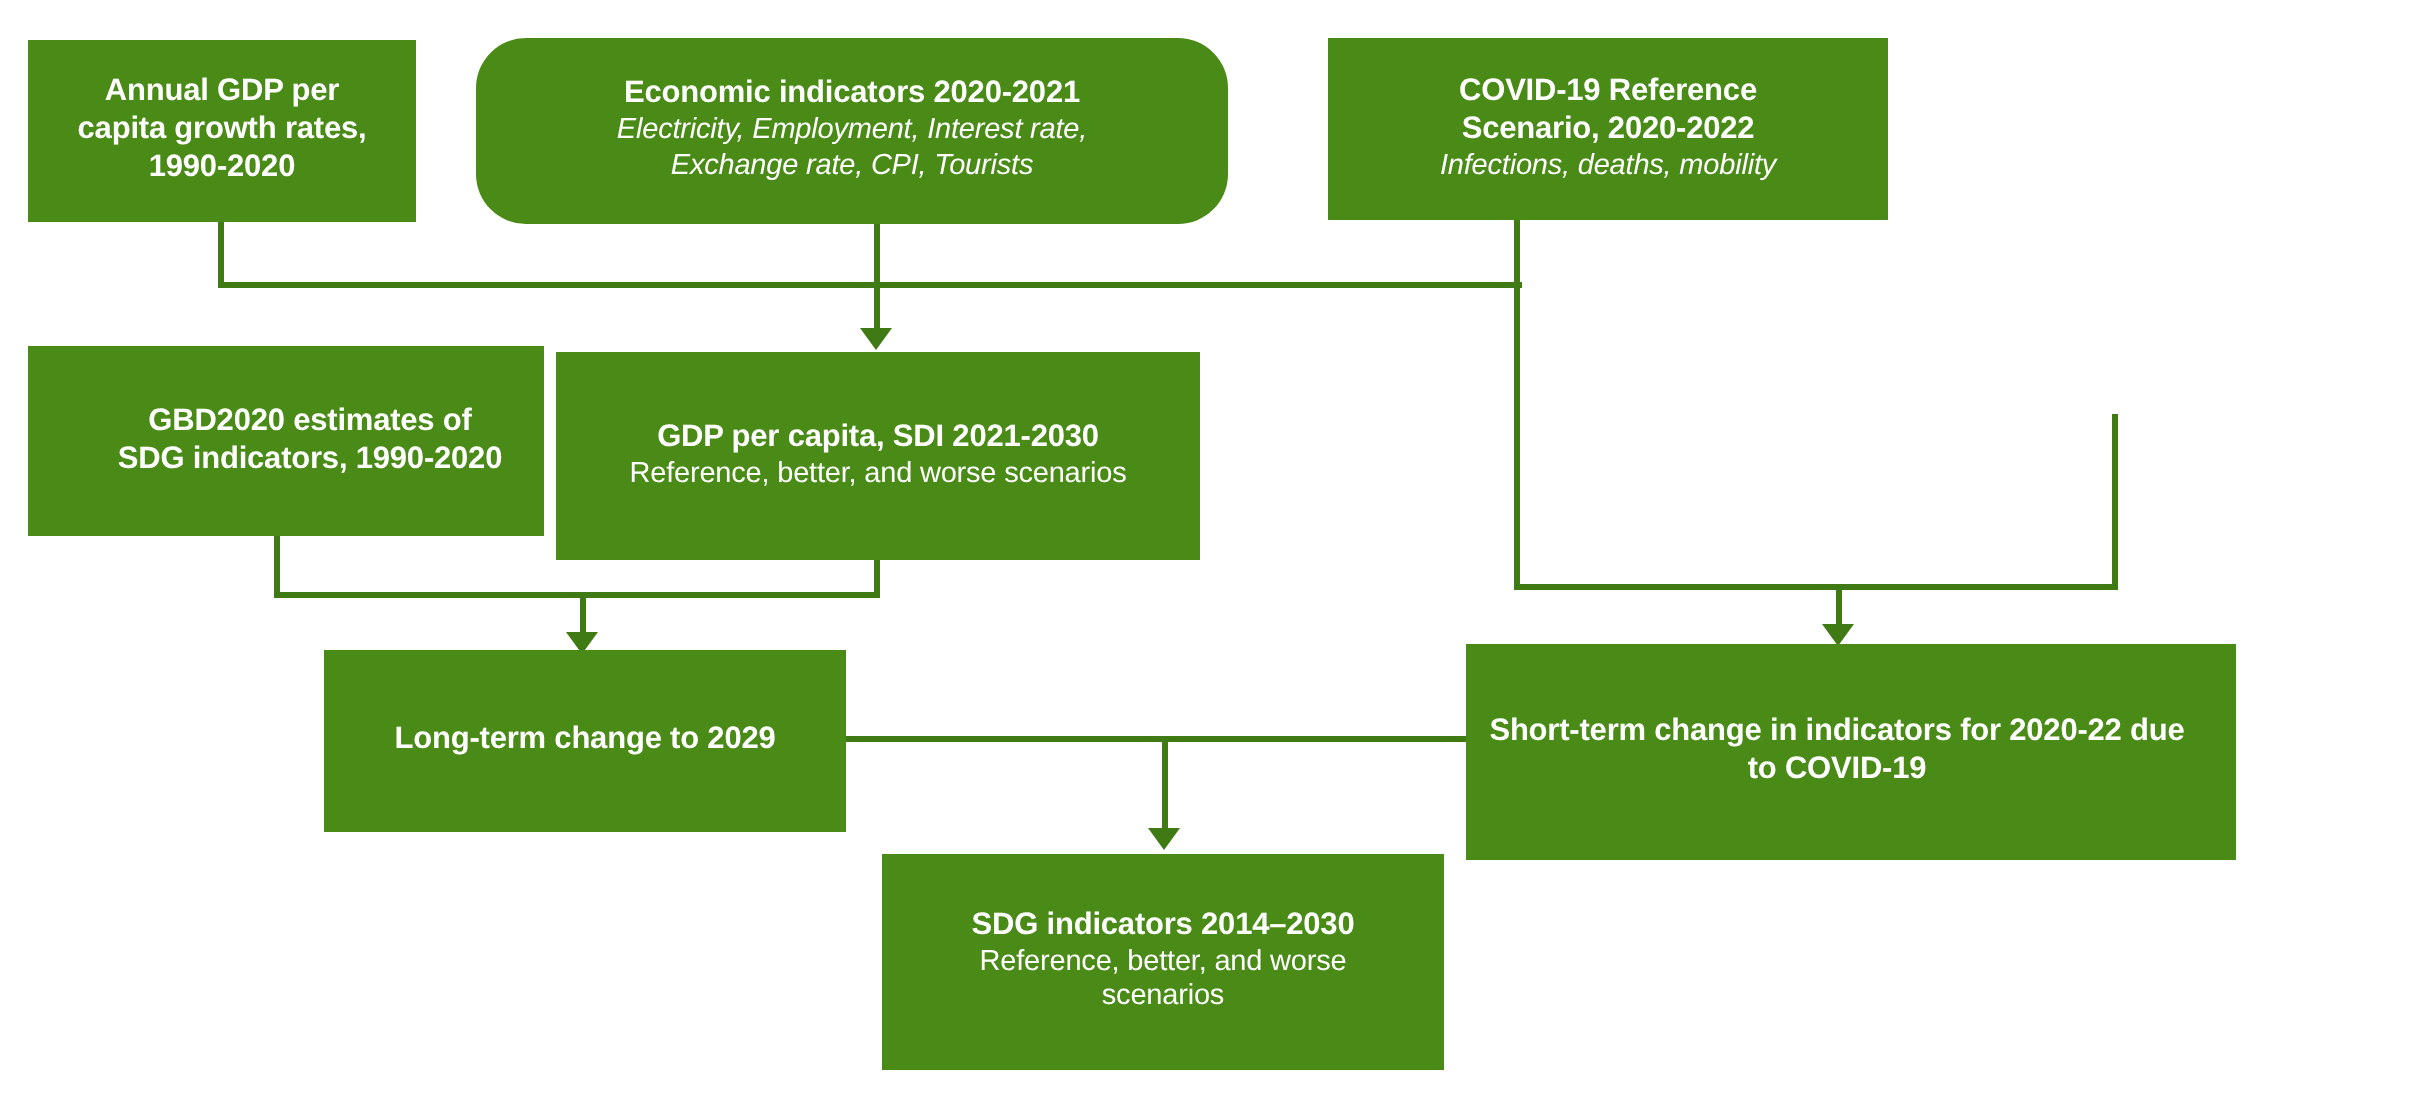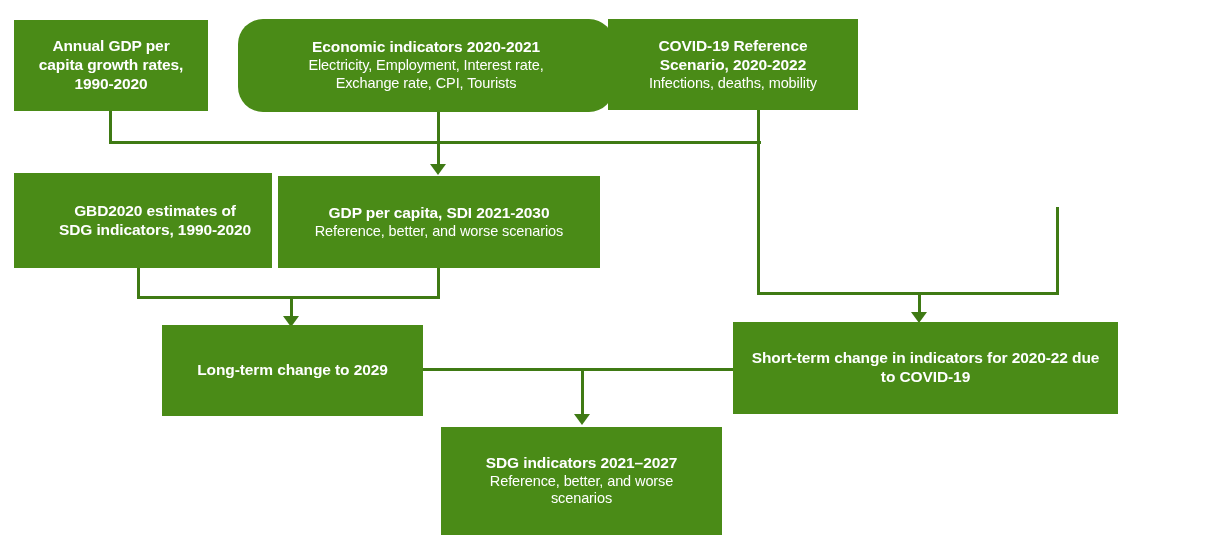--- a/index.html
+++ b/index.html
@@ -18,39 +18,39 @@
     background: #ffffff;
     overflow: hidden;
   }
   .node {
     position: absolute;
     box-sizing: border-box;
     background: #4A8B17;
     color: #ffffff;
     display: flex;
     flex-direction: column;
-    align-items: center;
     justify-content: center;
     text-align: center;
     padding: 4px 8px;
     line-height: 1.22;
   }
   .node .title {
     font-weight: bold;
     font-size: 15.5px;
     letter-spacing: -0.1px;
     white-space: pre-line;
   }
   .node .sub {
     font-size: 14.5px;
     font-weight: normal;
     letter-spacing: -0.1px;
     white-space: pre-line;
   }
   .node .sub.italic {
+    font-style: italic;
   }
 
   
   .hline, .vline {
     position: absolute;
     background: #3F7A14;
   }
   .hline { height: 3px; }
   .vline { width: 3px; }
   .arrowhead {
@@ -102,44 +102,44 @@
 capita growth rates,
 1990-2020</div>
   </div>
 
   <div class="node" style="left:238px; top:19px; width:376px; height:93px;border-radius:25px;">
     <div class="title">Economic indicators 2020-2021</div>
     <div class="sub italic">Electricity, Employment, Interest rate,
 Exchange rate, CPI, Tourists</div>
   </div>
 
-  <div class="node" style="left:608px; top:19px; width:250px; height:91px;">
+  <div class="node" style="left:664px; top:19px; width:280px; height:91px;">
     <div class="title">COVID-19 Reference
 Scenario, 2020-2022</div>
     <div class="sub italic">Infections, deaths, mobility</div>
   </div>
 
 
   <div class="node" style="left:14px; top:173px; width:258px; height:95px;padding-left:32px;">
     <div class="title">GBD2020 estimates of
 SDG indicators, 1990-2020</div>
   </div>
 
-  <div class="node" style="left:278px; top:176px; width:322px; height:92px;">
+  <div class="node" style="left:278px; top:176px; width:322px; height:104px;">
     <div class="title">GDP per capita, SDI 2021-2030</div>
     <div class="sub">Reference, better, and worse scenarios</div>
   </div>
 
   <div class="node" style="left:162px; top:325px; width:261px; height:91px;">
     <div class="title">Long-term change to 2029</div>
   </div>
 
-  <div class="node" style="left:733px; top:322px; width:385px; height:92px;">
+  <div class="node" style="left:733px; top:322px; width:385px; height:108px;">
     <div class="title" style="max-width:355px;">Short-term change in indicators for 2020-22 due to COVID-19</div>
   </div>
 
   <div class="node" style="left:441px; top:427px; width:281px; height:108px;">
-    <div class="title">SDG indicators 2021–2027</div>
+    <div class="title">SDG indicators 2014–2030</div>
     <div class="sub">Reference, better, and worse
 scenarios</div>
   </div>
 
 </div>
 
 </body></html>

